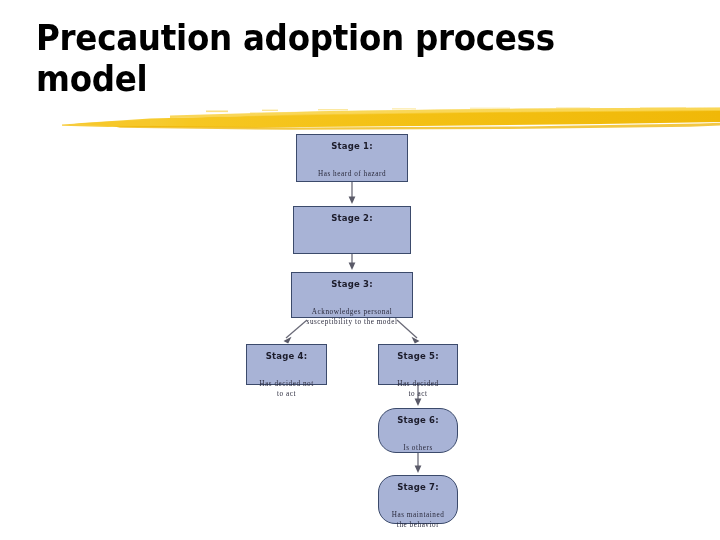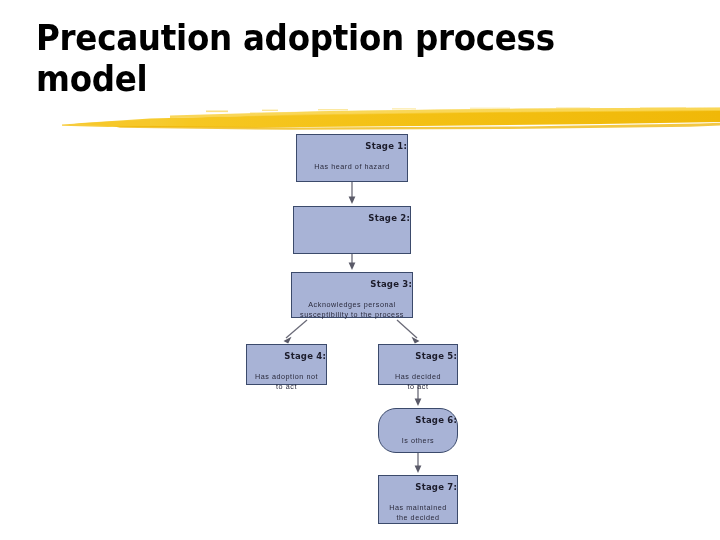--- a/index.html
+++ b/index.html
@@ -76,43 +76,42 @@
     z-index: 2;
   }
   .node-title {
     font-family: "DejaVu Sans", sans-serif;
     font-weight: bold;
     font-size: 8.5px;
     color: #1c1c2b;
     letter-spacing: 0.2px;
     margin-top: 6px;
     white-space: nowrap;
-    text-align: right;
   }
   .node-body {
-    font-family: Liberation Sans, sans-serif;
+    font-family: Liberation Serif, serif;
     font-size: 7.2px;
     color: #2a2a3c;
     letter-spacing: 0.55px;
     line-height: 1.45;
-    margin-top: 11px;
+    margin-top: 18px;
     white-space: nowrap;
   }
   .node-body.wrapped {
     white-space: pre-line;
   }
 
   
   #node-1 { left: 296px; top: 134px; width: 112px; height: 48px; }
   #node-2 { left: 293px; top: 206px; width: 118px; height: 48px; }
   #node-3 { left: 291px; top: 272px; width: 122px; height: 46px; }
   #node-4 { left: 246px; top: 344px; width: 81px;  height: 41px; }
   #node-5 { left: 378px; top: 344px; width: 80px;  height: 41px; }
   #node-6 { left: 378px; top: 408px; width: 80px;  height: 45px; border-radius: 18px; }
-  #node-7 { left: 378px; top: 475px; width: 80px;  height: 49px; }
+  #node-7 { left: 378px; top: 475px; width: 80px;  height: 49px; border-radius: 17px; }
 </style>
 </head>
 <body>
 
 <div id="slide">
 
   <div id="title-block">
     <div id="slide-title">Precaution adoption process model</div>
   </div>
 
@@ -179,40 +178,40 @@
       <div class="node-body">Has heard of hazard</div>
     </div>
 
     <div class="node" id="node-2">
       <div class="node-title">Stage 2:</div>
     </div>
 
     <div class="node" id="node-3">
       <div class="node-title">Stage 3:</div>
       <div class="node-body wrapped">Acknowledges personal
-susceptibility to the process</div>
+susceptibility to the model</div>
     </div>
 
     <div class="node" id="node-4">
       <div class="node-title">Stage 4:</div>
-      <div class="node-body wrapped">Has adoption not
+      <div class="node-body wrapped">Has decided not
 to act</div>
     </div>
 
     <div class="node" id="node-5">
       <div class="node-title">Stage 5:</div>
       <div class="node-body wrapped">Has decided
 to act</div>
     </div>
 
     <div class="node" id="node-6">
       <div class="node-title">Stage 6:</div>
       <div class="node-body">Is others</div>
     </div>
 
     <div class="node" id="node-7">
       <div class="node-title">Stage 7:</div>
       <div class="node-body wrapped">Has maintained
-the decided</div>
+the behavior</div>
     </div>
 
   </div>
 </div>
 
 </body></html>

